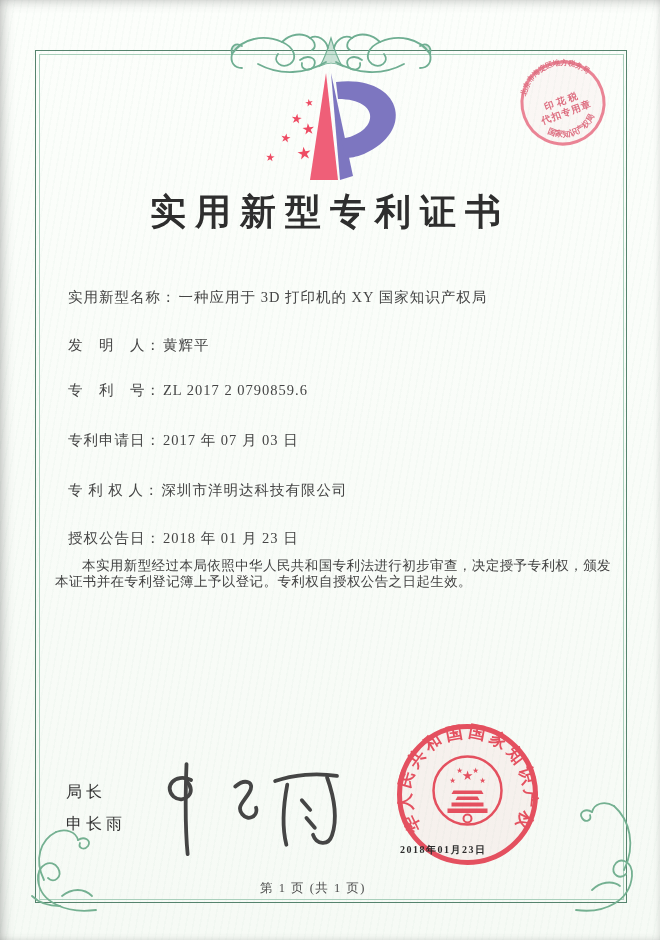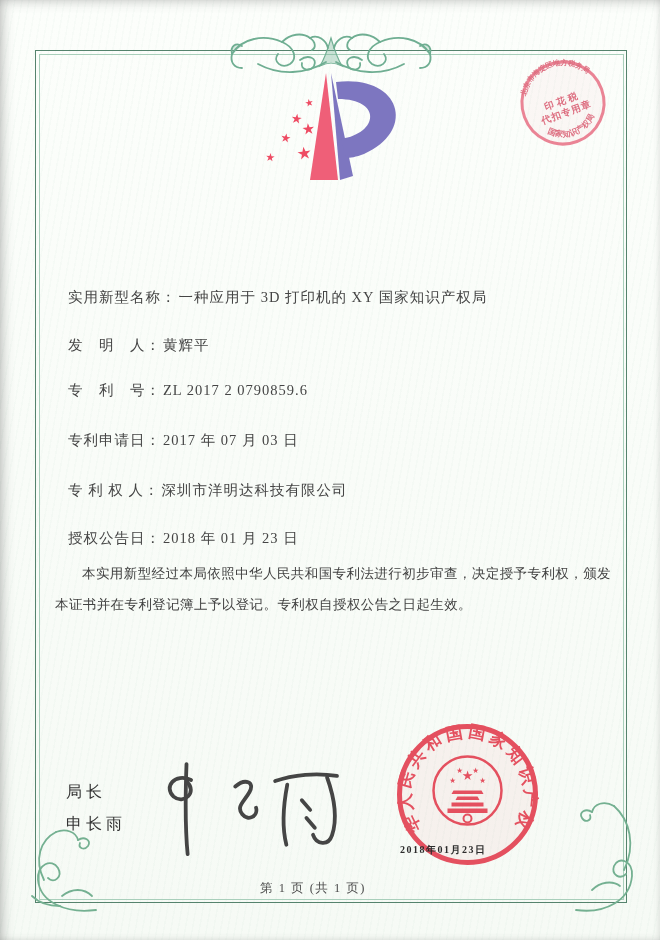--- a/index.html
+++ b/index.html
@@ -25,21 +25,21 @@
   .tax-stamp{position:absolute;left:516px;top:56px;z-index:4;}
   .title{
     position:absolute;left:0;top:188px;width:100%;text-align:center;margin:0;
     font-size:36px;font-weight:700;letter-spacing:9px;color:#2e2e2e;z-index:3;
   }
   .field{position:absolute;left:68px;font-size:14.5px;letter-spacing:1px;color:#454545;white-space:nowrap;z-index:3;}
   .f0{top:288px}.f1{top:336px}.f2{top:381px}.f3{top:431px}.f4{top:481px}.f5{top:529px}
   .field .lab{margin-right:2px;}
   .body-text{
     position:absolute;left:55px;top:558px;width:556px;z-index:3;
-    font-size:13.5px;line-height:31px;letter-spacing:0.4px;color:#424242;text-align:justify;
+    font-size:13.5px;line-height:16px;letter-spacing:0.4px;color:#424242;text-align:justify;
   }
   .body-text p{margin:0;text-indent:2em;}
   .director{position:absolute;left:66px;top:782px;z-index:3;font-size:16px;letter-spacing:4px;color:#333;}
   .director div{margin-bottom:11px;}
   .signature{position:absolute;left:152px;top:756px;z-index:4;}
   .seal{position:absolute;left:395px;top:722px;z-index:3;}
   .seal-date{position:absolute;left:400px;top:843px;z-index:5;font-size:10px;font-weight:600;letter-spacing:1.5px;color:#2c2c2c;}
   .footer{position:absolute;left:35px;top:880px;width:556px;text-align:center;font-size:12.5px;letter-spacing:1.5px;color:#4c4c4c;z-index:3;}
   .orn{position:absolute;z-index:4;}
   .orn-top{left:228px;top:24px;}
@@ -115,20 +115,21 @@
         <textPath href="#taxTop" startOffset="50%" text-anchor="middle">北京市海淀区地方税务局</textPath>
       </text>
       <text x="0" y="1" font-size="9.5" letter-spacing="3" fill="#dd6e80" font-weight="bold" text-anchor="middle">印花税</text>
       <text x="0" y="13" font-size="9.5" letter-spacing="1" fill="#dd6e80" font-weight="bold" text-anchor="middle">代扣专用章</text>
       <text font-size="8" fill="#dd6e80" font-weight="bold">
         <textPath href="#taxBot" startOffset="50%" text-anchor="middle">国家知识产权局</textPath>
       </text>
     </g>
   </svg>
 
+  <h1 class="title">实用新型专利证书</h1>
 
   <div class="field f0">
     <span class="lab">实用新型名称：</span><span>一种应用于 3D 打印机的 XY 国家知识产权局</span>
   </div>
   <div class="field f1">
     <span class="lab">发　明　人：</span><span>黄辉平</span>
   </div>
   <div class="field f2">
     <span class="lab">专　利　号：</span><span>ZL 2017 2 0790859.6</span>
   </div>

